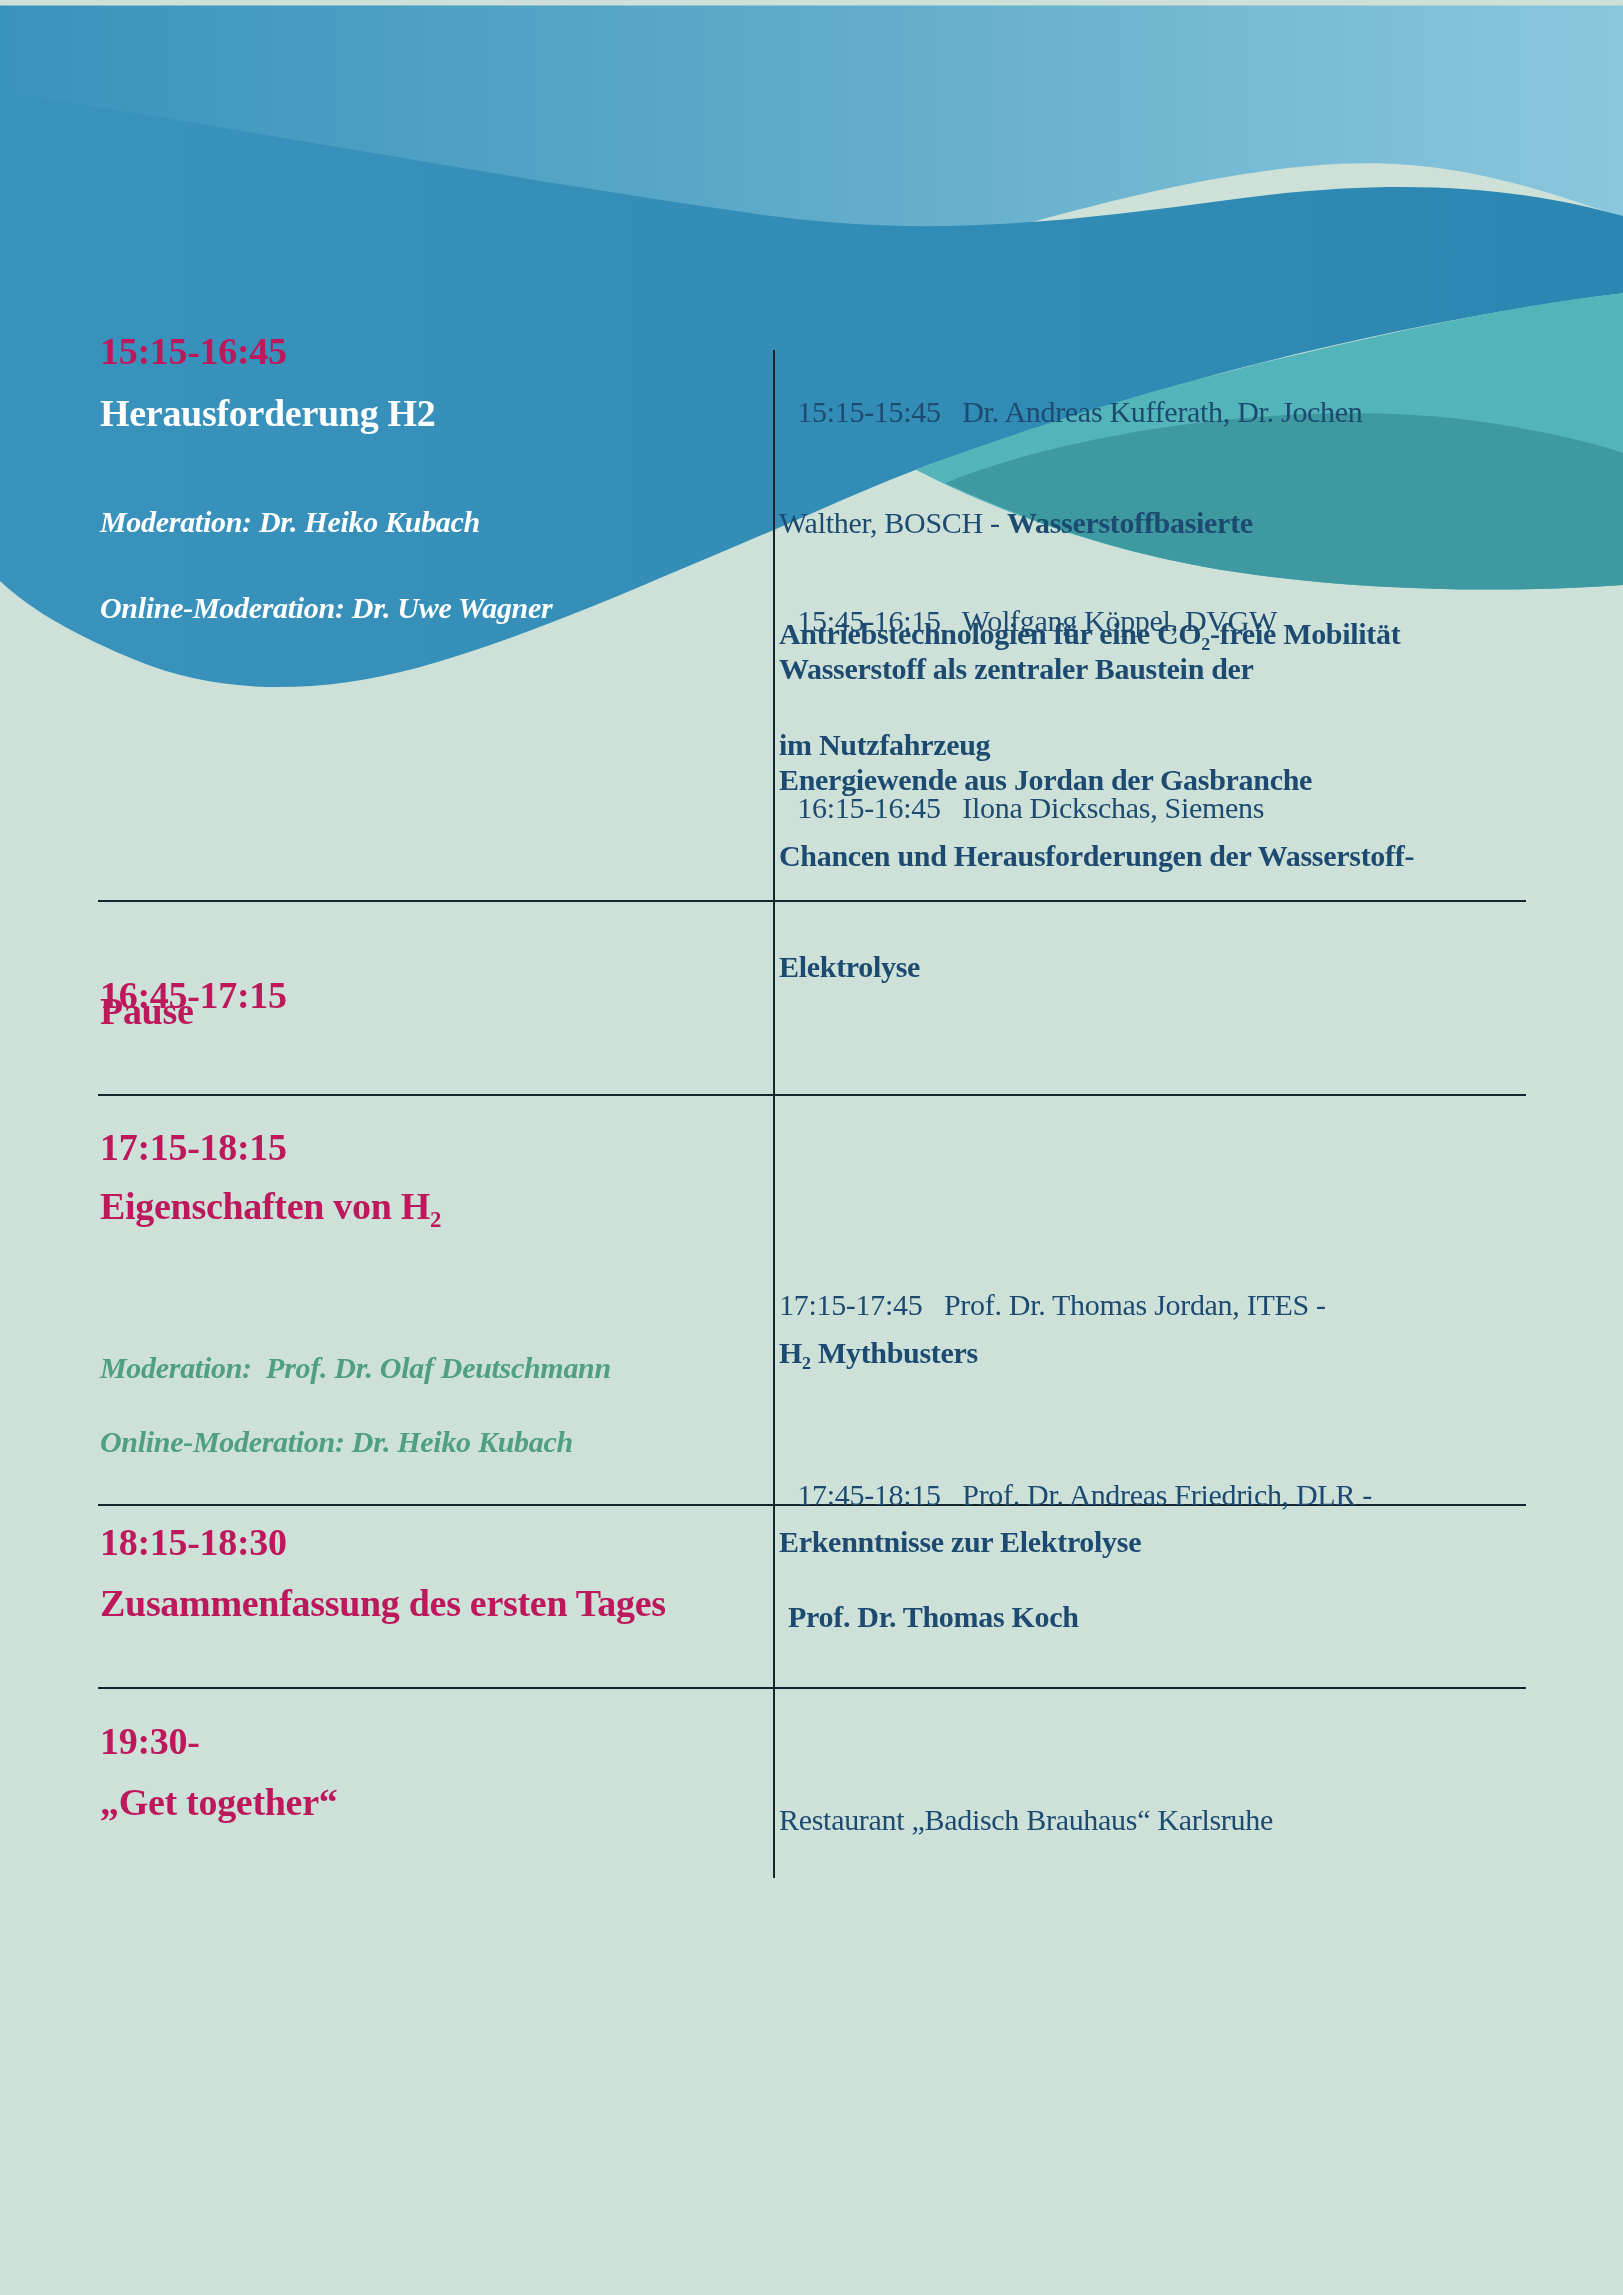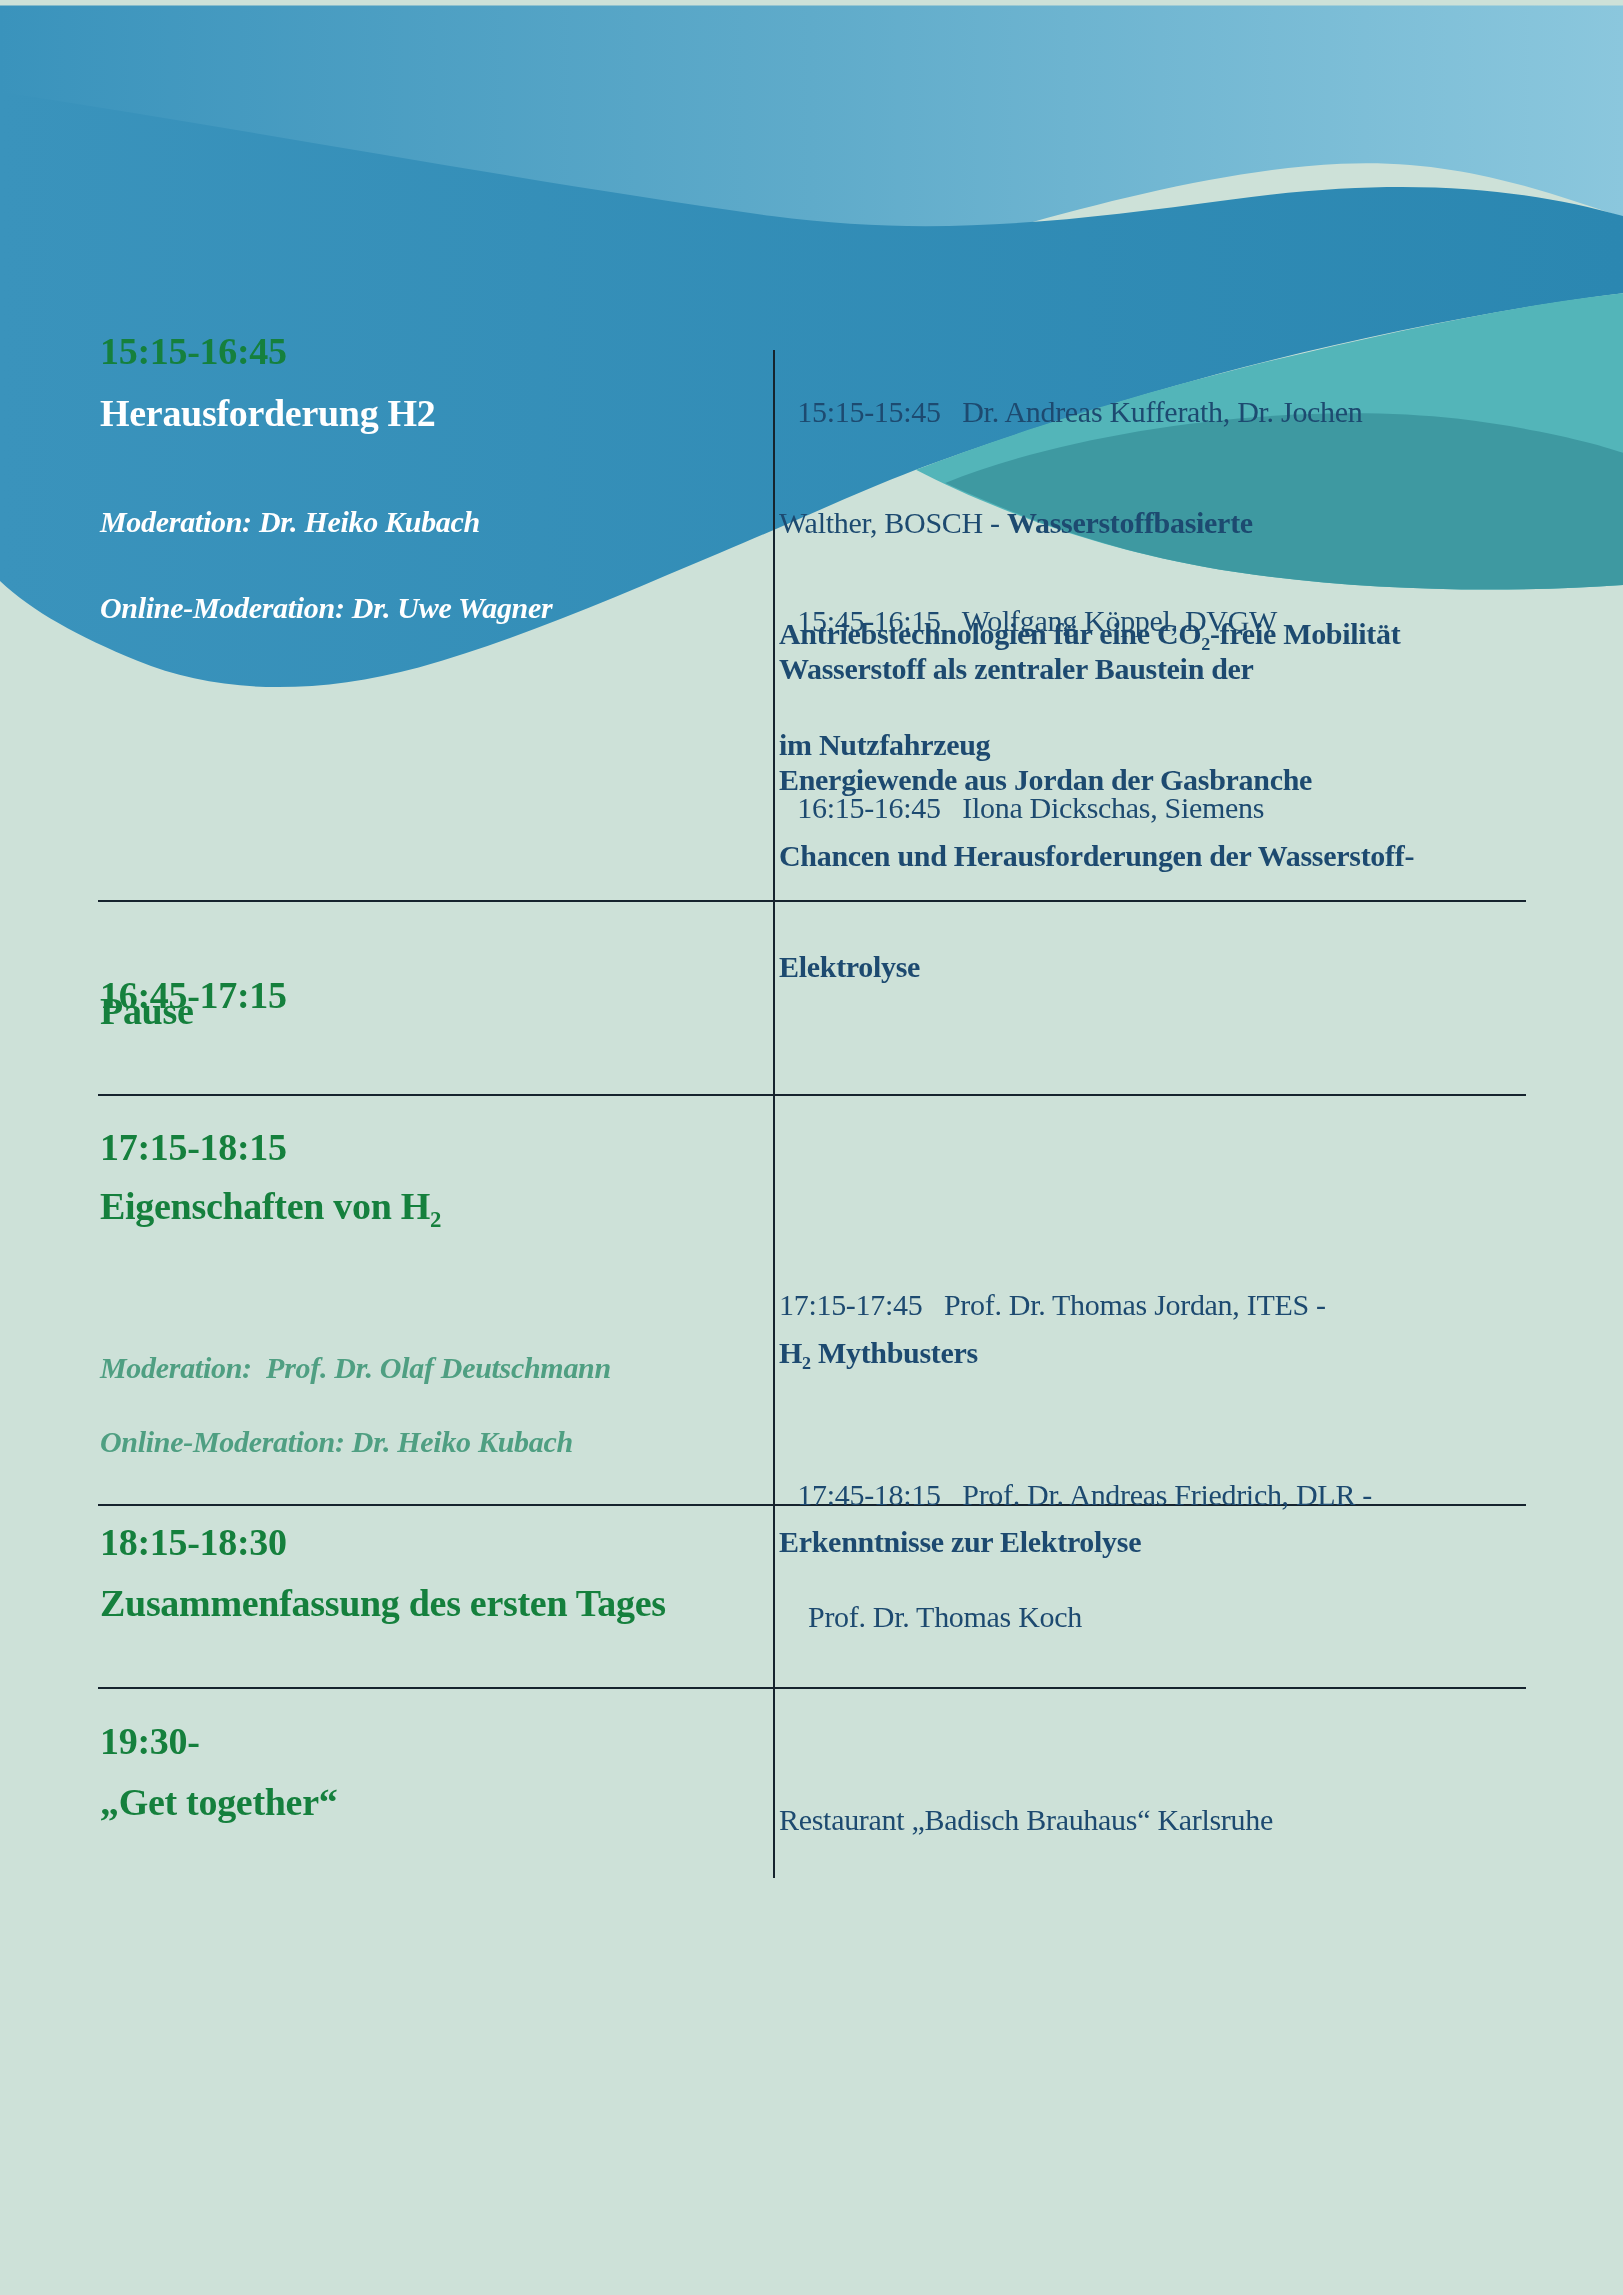--- a/index.html
+++ b/index.html
@@ -3,21 +3,21 @@
 <meta charset="utf-8">
 <style>
   html,body{margin:0;padding:0;}
   body{
     width:1623px;height:2295px;position:relative;
     background:#cde1d8;
     font-family:"Liberation Serif","DejaVu Serif",serif;
     overflow:hidden;
   }
   .abs{position:absolute;white-space:pre-wrap;letter-spacing:-0.3px;}
-  .navy{color:#15803d;}
+  .navy{color:#be185d;}
   .white{color:#ffffff;}
   .green{color:#4f9f82;}
   .big{font-size:38px;font-weight:700;line-height:1.1;}
   .modline{font-size:30px;font-weight:700;font-style:italic;line-height:1.1;}
   .rtext{font-size:30px;line-height:37px;color:#1d4a70;}
   .rtext .bold{font-weight:700;}
   .rline{display:block;}
   .indent{padding-left:18.3px;}
   .hline{position:absolute;left:98px;width:1428px;height:2px;background:#16242e;}
   .vline{position:absolute;left:773px;top:350px;width:2px;height:1528px;background:#16242e;}
@@ -123,16 +123,16 @@
   <span class="rline bold">H₂ Mythbusters</span>
 </div>
 
 <div class="abs rtext" style="left:779px;top:1402px;width:785px;">
   <span class="rline indent">17:45-18:15   Prof. Dr. Andreas Friedrich, DLR -</span>
 </div>
 <div class="abs rtext" style="left:779px;top:1449px;width:785px;">
   <span class="rline bold">Erkenntnisse zur Elektrolyse</span>
 </div>
 
-<div class="abs rtext" style="left:808px;top:1598px;width:785px;">Prof. Dr. Thomas Koch</div>
+<div class="abs rtext" style="left:788px;top:1598px;width:785px;font-weight:bold;">Prof. Dr. Thomas Koch</div>
 
 <div class="abs rtext" style="left:779px;top:1801px;width:785px;">Restaurant „Badisch Brauhaus“ Karlsruhe</div>
 
 
 </body></html>

